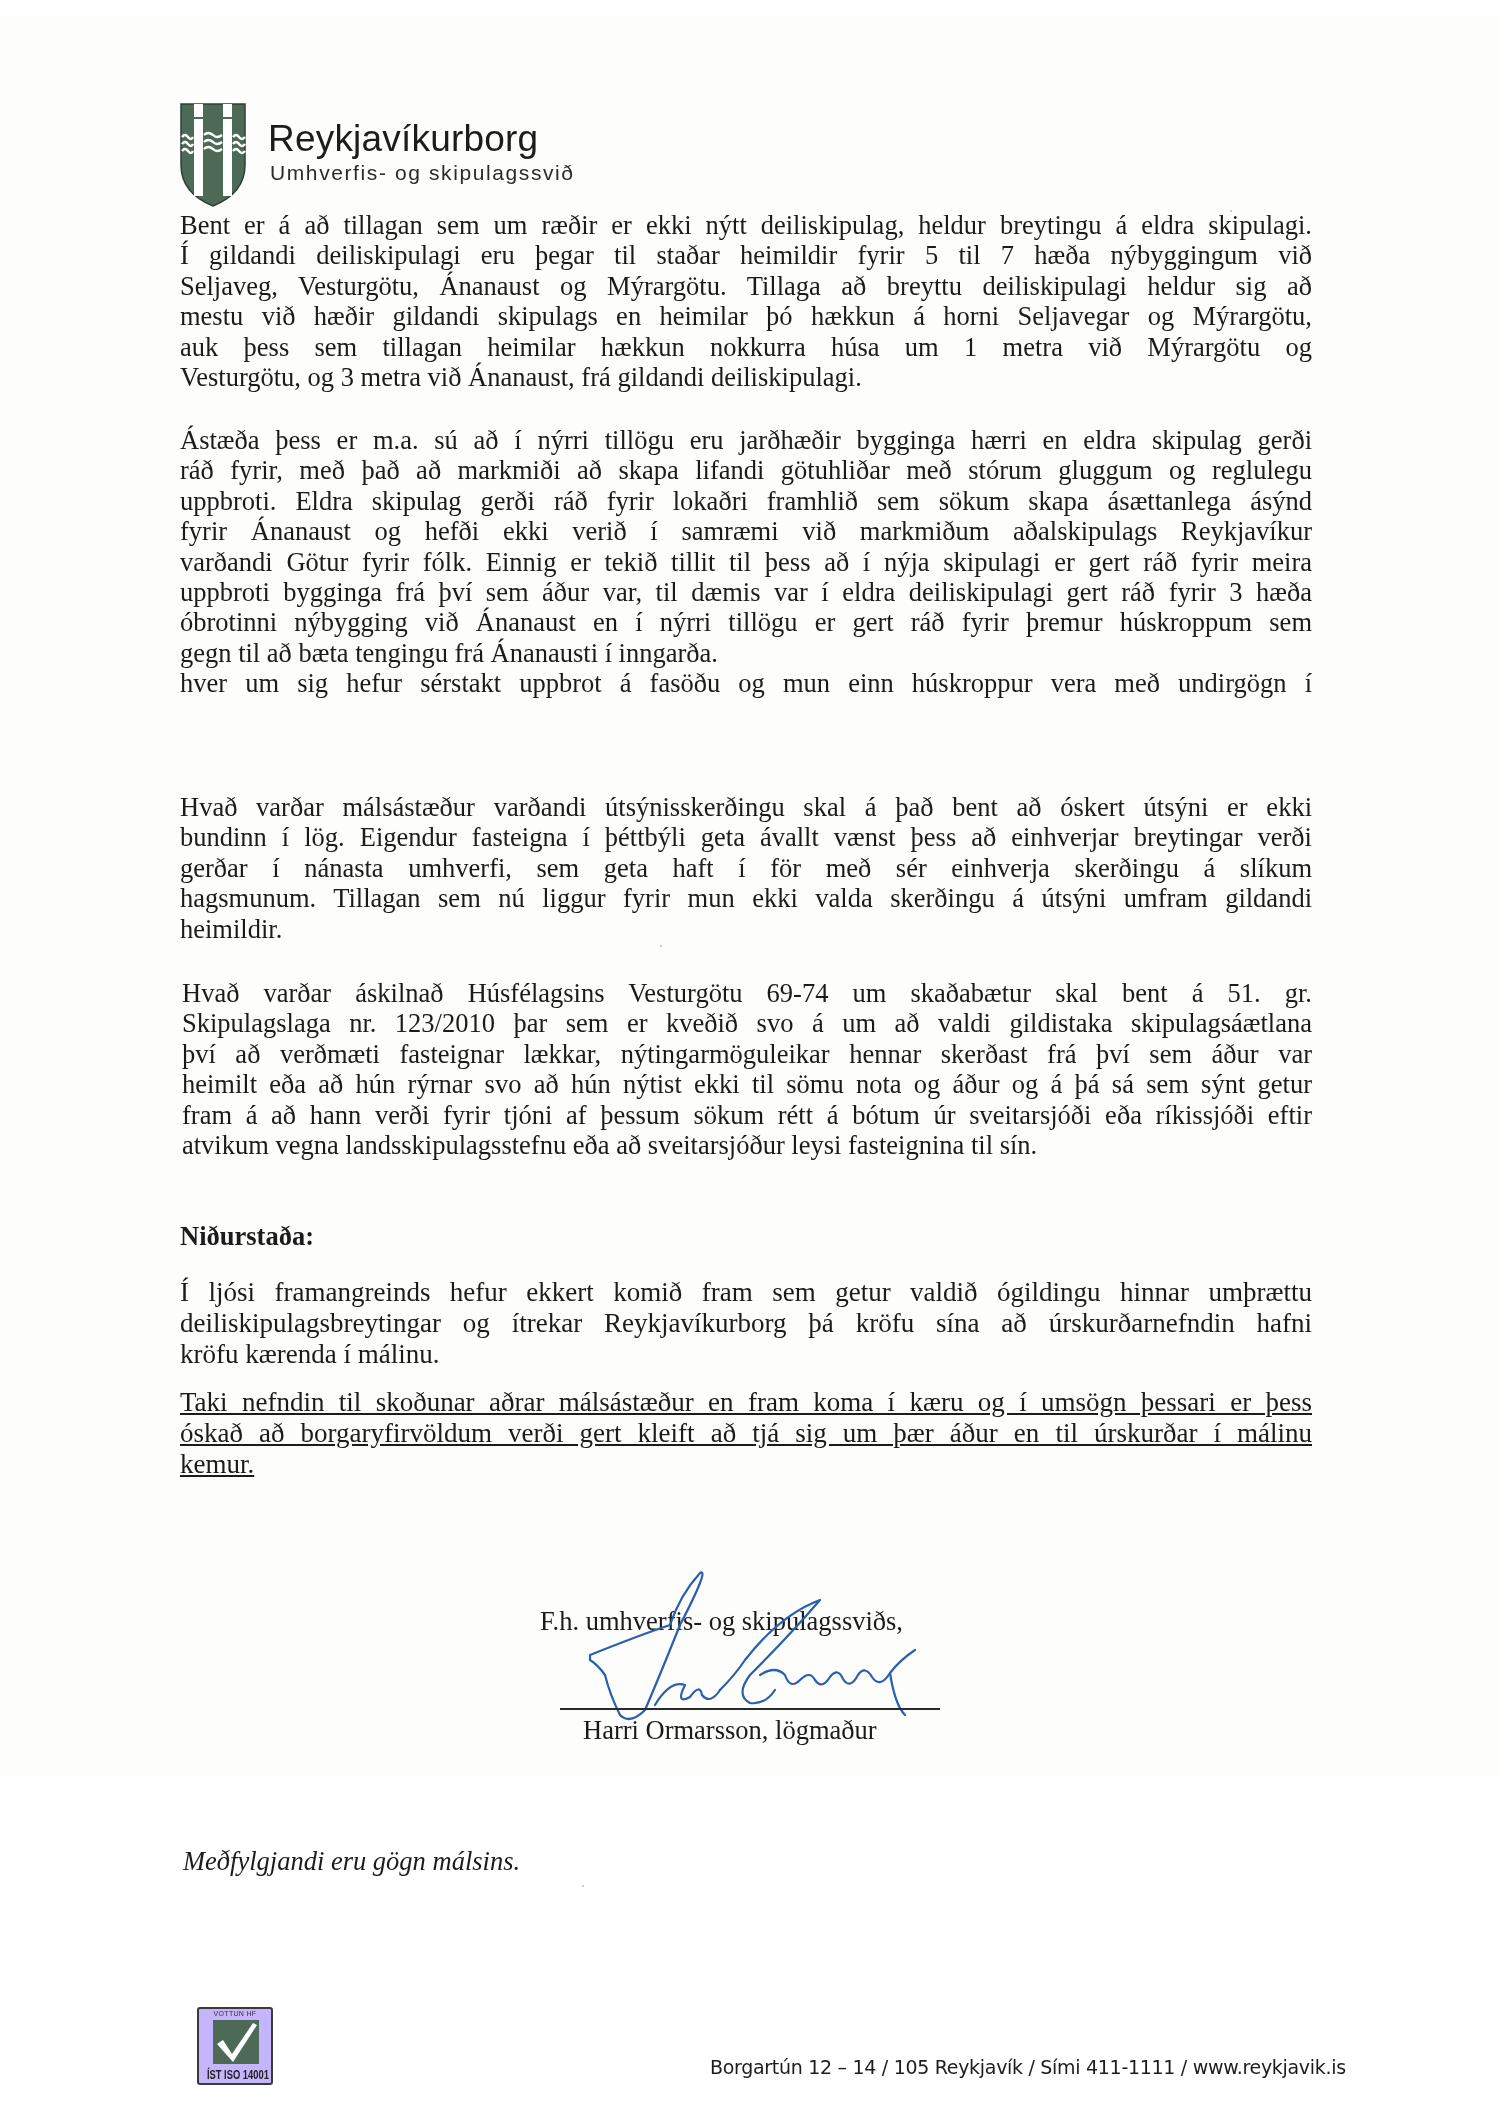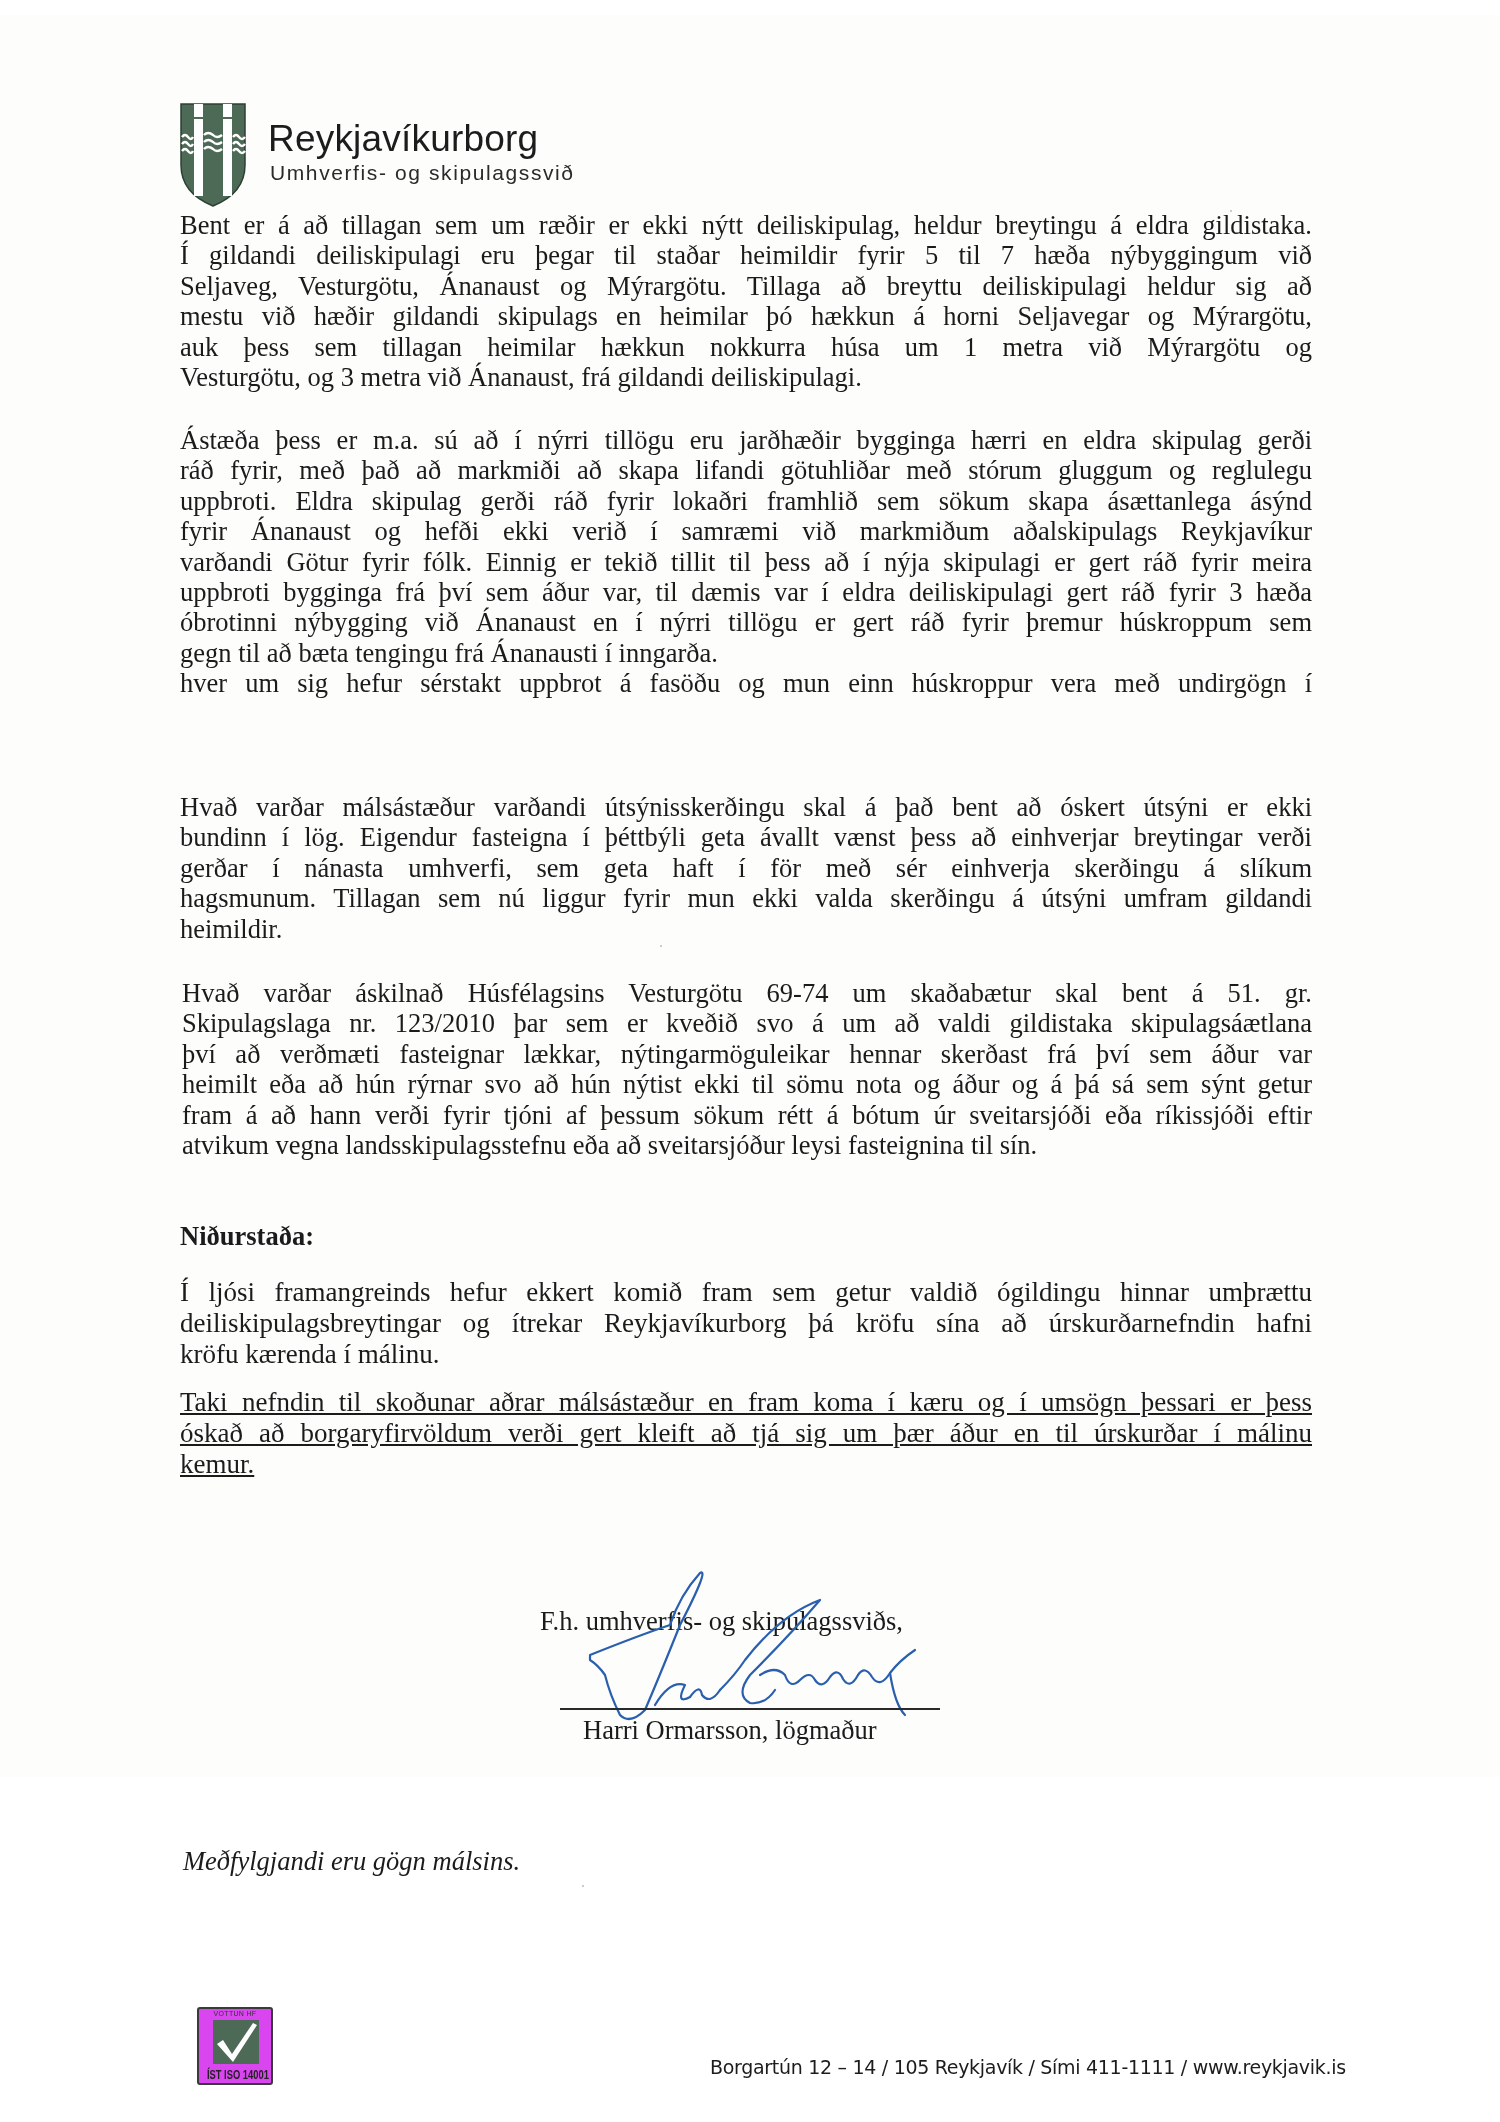--- a/index.html
+++ b/index.html
@@ -12,21 +12,21 @@
   .line { display:block; height:30.4px; line-height:30.4px; white-space:nowrap; text-align:justify; text-align-last:justify; overflow:visible; }
   .line.last { text-align-last:left; }
   .cond .line { height:31px; line-height:31px; }
   .cond { font-size:27px; }
   .heading { position:absolute; left:180px; top:1206px; font-family:"Liberation Serif", serif; font-weight:bold; font-size:26.5px; color:#1b1b1b; }
   .sig-closing { position:absolute; left:540px; top:1591px; font-family:"Liberation Serif", serif; font-size:26.5px; color:#1b1b1b; white-space:nowrap; }
   .sig-line { position:absolute; left:560px; top:1693px; width:380px; height:2px; background:#2a2a2a; }
   .sig-name { position:absolute; left:583px; top:1700px; font-family:"Liberation Serif", serif; font-size:26.5px; color:#1b1b1b; white-space:nowrap; }
   .signature { position:absolute; left:560px; top:1550px; width:420px; height:180px; }
   .enclosure { position:absolute; left:183px; top:1831px; font-family:"Liberation Serif", serif; font-style:italic; font-size:26.5px; color:#1b1b1b; white-space:nowrap; }
-  .iso-badge { position:absolute; left:197px; top:1992px; width:76px; height:78px; border:2px solid #3a3a3a; border-radius:3px; background:#d946ef; box-sizing:border-box; }
+  .iso-badge { position:absolute; left:197px; top:1992px; width:76px; height:78px; border:2px solid #3a3a3a; border-radius:3px; background:#c4b5fd; box-sizing:border-box; }
   .iso-top { position:absolute; left:0; right:0; top:1px; text-align:center; font-family:"Liberation Sans", sans-serif; font-size:7px; color:#333; letter-spacing:0.3px; }
   .iso-check { position:absolute; left:14px; top:11px; width:46px; height:44px; background:#4d6a56; }
   .iso-bottom { position:absolute; left:0; right:0; bottom:1px; text-align:center; font-family:"Liberation Sans", sans-serif; font-weight:bold; font-size:12px; color:#222; transform:scaleX(0.78); white-space:nowrap; }
   .footer { position:absolute; left:710px; top:2041px; font-family:"DejaVu Sans", sans-serif; font-size:19px; color:#1c1c1c; white-space:nowrap; letter-spacing:-0.3px; }
   .speck { position:absolute; width:2px; height:2px; background:#bbb; border-radius:1px; }
 </style>
 </head>
 <body>
 
 <div class="page">
@@ -46,21 +46,21 @@
       <path d="M24 46 q4 -4 9 0 q4 4 9 0"></path>
       <path d="M53 34 q3 -4 6 0 q3 4 6 0"></path>
       <path d="M53 41 q3 -4 6 0 q3 4 6 0"></path>
       <path d="M53 48 q3 -4 6 0 q3 4 6 0"></path>
     </g>
   </svg>
   <div class="org-name">Reykjavíkurborg</div>
   <div class="org-dept">Umhverfis- og skipulagssvið</div>
 
   <div class="para" style="top:195px;">
-    <span class="line">Bent er á að tillagan sem um ræðir er ekki nýtt deiliskipulag, heldur breytingu á eldra gildistaka.</span>
+    <span class="line">Bent er á að tillagan sem um ræðir er ekki nýtt deiliskipulag, heldur breytingu á eldra skipulagi.</span>
     <span class="line">Í gildandi deiliskipulagi eru þegar til staðar heimildir fyrir 5 til 7 hæða nýbyggingum við</span>
     <span class="line">Seljaveg, Vesturgötu, Ánanaust og Mýrargötu. Tillaga að breyttu deiliskipulagi heldur sig að</span>
     <span class="line">mestu við hæðir gildandi skipulags en heimilar þó hækkun á horni Seljavegar og Mýrargötu,</span>
     <span class="line">auk þess sem tillagan heimilar hækkun nokkurra húsa um 1 metra við Mýrargötu og</span>
     <span class="line last">Vesturgötu, og 3 metra við Ánanaust, frá gildandi deiliskipulagi.</span>
   </div>
 
   <div class="para" style="top:410px;">
     <span class="line">Ástæða þess er m.a. sú að í nýrri tillögu eru jarðhæðir bygginga hærri en eldra skipulag gerði</span>
     <span class="line">ráð fyrir, með það að markmiði að skapa lifandi götuhliðar með stórum gluggum og reglulegu</span>

